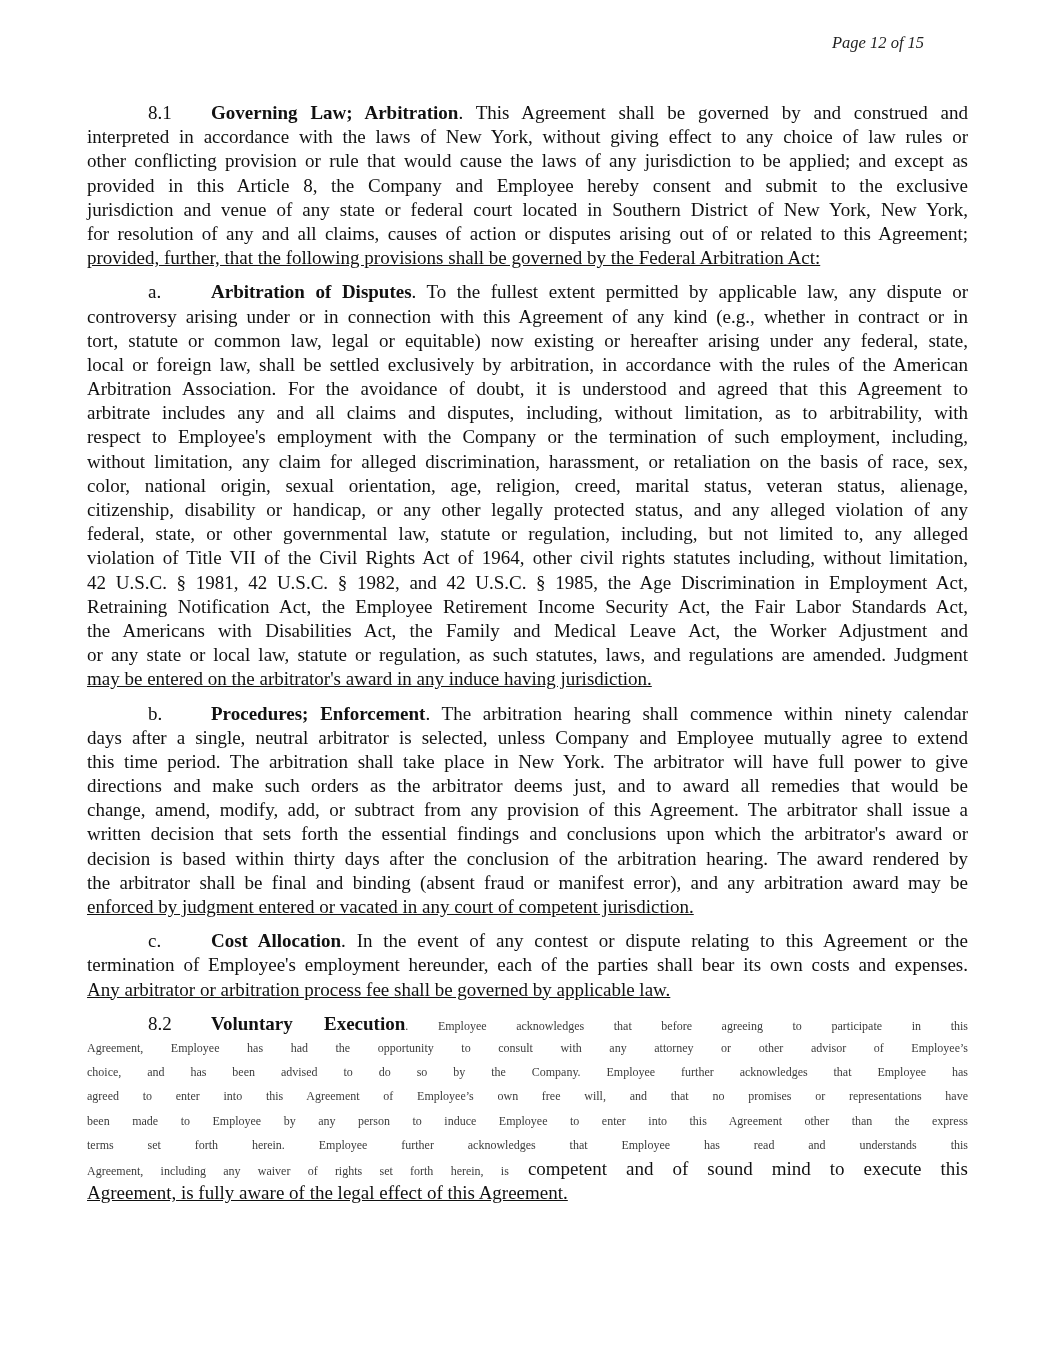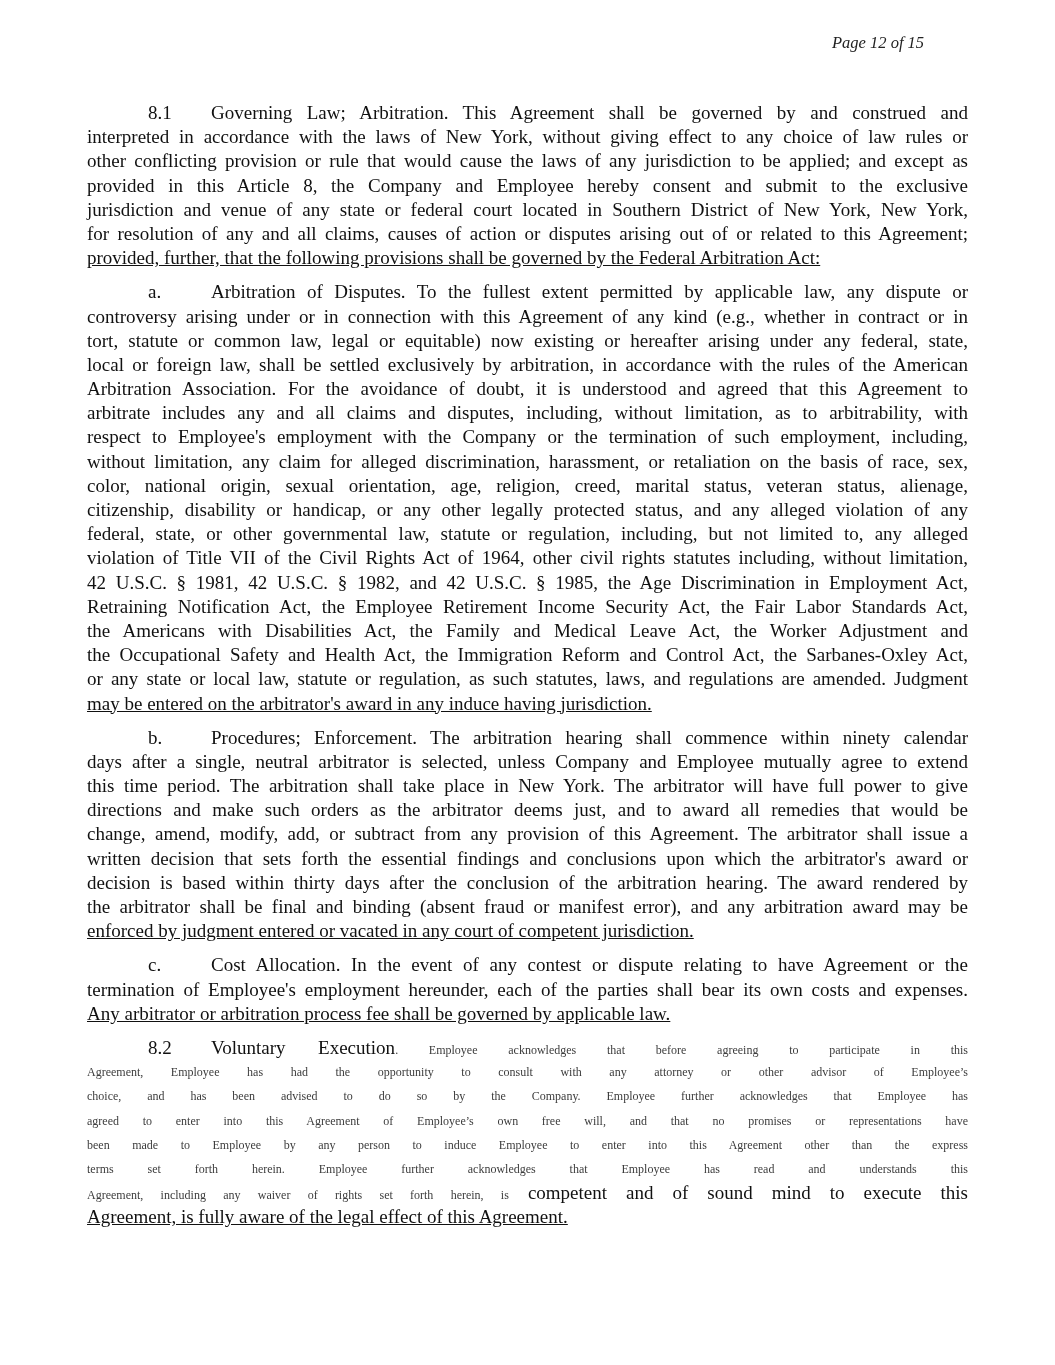--- a/index.html
+++ b/index.html
@@ -4,21 +4,21 @@
 <style>
   html, body { margin: 0; padding: 0; background: #ffffff; }
   body { width: 1055px; height: 1365px; position: relative; overflow: hidden;
          font-family: "Liberation Serif", serif; color: #111111; }
   .page-number { position: absolute; top: 33px; left: 832px; font-size: 16.5px; color: #222; font-style: italic; }
   .content { position: absolute; left: 87px; top: 101px; width: 881px; }
   .para { margin: 0 0 10px 0; font-size: 19px; line-height: 24.2px; }
   .line { display: block; text-align: justify; text-align-last: justify; white-space: nowrap; height: 24.2px; }
   .line.last { text-align-last: left; text-decoration: underline; }
   .num { display: inline-block; width: 124px; text-indent: 0; padding-left: 61px; box-sizing: border-box; font-weight: normal; font-family: Liberation Serif, serif; }
-  .heading { font-weight: normal; }
+  .heading { font-weight: bold; }
   .gray { color: #3c3c3c; font-size: 12px; }
   .black-big { color: #111; font-size: 19px; }
 </style>
 </head>
 <body>
 
 <div class="page-number">Page 12 of 15</div>
 
 <div class="content">
 
@@ -41,39 +41,38 @@
     <span class="line">arbitrate includes any and all claims and disputes, including, without limitation, as to arbitrability, with</span>
     <span class="line">respect to Employee's employment with the Company or the termination of such employment, including,</span>
     <span class="line">without limitation, any claim for alleged discrimination, harassment, or retaliation on the basis of race, sex,</span>
     <span class="line">color, national origin, sexual orientation, age, religion, creed, marital status, veteran status, alienage,</span>
     <span class="line">citizenship, disability or handicap, or any other legally protected status, and any alleged violation of any</span>
     <span class="line">federal, state, or other governmental law, statute or regulation, including, but not limited to, any alleged</span>
     <span class="line">violation of Title VII of the Civil Rights Act of 1964, other civil rights statutes including, without limitation,</span>
     <span class="line">42 U.S.C. § 1981, 42 U.S.C. § 1982, and 42 U.S.C. § 1985, the Age Discrimination in Employment Act,</span>
     <span class="line">Retraining Notification Act, the Employee Retirement Income Security Act, the Fair Labor Standards Act,</span>
     <span class="line">the Americans with Disabilities Act, the Family and Medical Leave Act, the Worker Adjustment and</span>
-    <span class="line">the Occupational Safety and Health Act, the Immigration Reform and Control Act, the Sarbanes-Oxley Act,</span>
     <span class="line">or any state or local law, statute or regulation, as such statutes, laws, and regulations are amended. Judgment</span>
     <span class="line last">may be entered on the arbitrator's award in any induce having jurisdiction.</span>
   </div>
 
   <div class="para">
     <span class="line"><span class="num">b.</span><span class="heading">Procedures; Enforcement</span><span>. The arbitration hearing shall commence within ninety calendar</span></span>
     <span class="line">days after a single, neutral arbitrator is selected, unless Company and Employee mutually agree to extend</span>
     <span class="line">this time period. The arbitration shall take place in New York. The arbitrator will have full power to give</span>
     <span class="line">directions and make such orders as the arbitrator deems just, and to award all remedies that would be</span>
     <span class="line">change, amend, modify, add, or subtract from any provision of this Agreement. The arbitrator shall issue a</span>
     <span class="line">written decision that sets forth the essential findings and conclusions upon which the arbitrator's award or</span>
     <span class="line">decision is based within thirty days after the conclusion of the arbitration hearing. The award rendered by</span>
     <span class="line">the arbitrator shall be final and binding (absent fraud or manifest error), and any arbitration award may be</span>
     <span class="line last">enforced by judgment entered or vacated in any court of competent jurisdiction.</span>
   </div>
 
   <div class="para">
-    <span class="line"><span class="num">c.</span><span class="heading">Cost Allocation</span><span>. In the event of any contest or dispute relating to have Agreement or the</span></span>
+    <span class="line"><span class="num">c.</span><span class="heading">Cost Allocation</span><span>. In the event of any contest or dispute relating to this Agreement or the</span></span>
     <span class="line">termination of Employee's employment hereunder, each of the parties shall bear its own costs and expenses.</span>
     <span class="line last">Any arbitrator or arbitration process fee shall  be governed by applicable law.</span>
   </div>
 
   <div class="para">
     <span class="line"><span class="num">8.2</span><span class="heading">Voluntary Execution</span><span class="gray">. Employee acknowledges that before agreeing to participate in this</span></span>
     <span class="line gray">Agreement, Employee has had the opportunity to consult with any attorney or other advisor of Employee’s</span>
     <span class="line gray">choice, and has been advised to do so by the Company.  Employee  further acknowledges that Employee has</span>
     <span class="line gray">agreed to enter into this Agreement of Employee’s own free will, and that no promises or representations have</span>
     <span class="line gray">been made to Employee by any person to induce Employee to enter into this Agreement other than the express</span>

